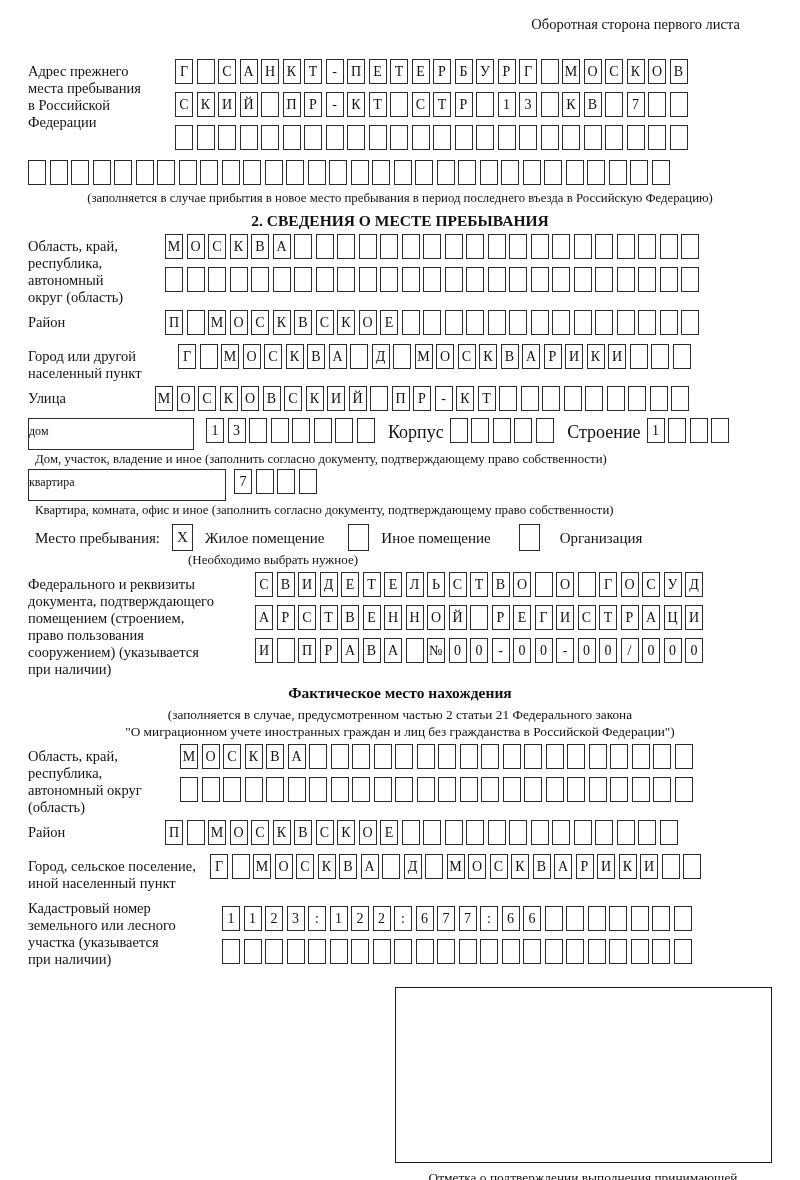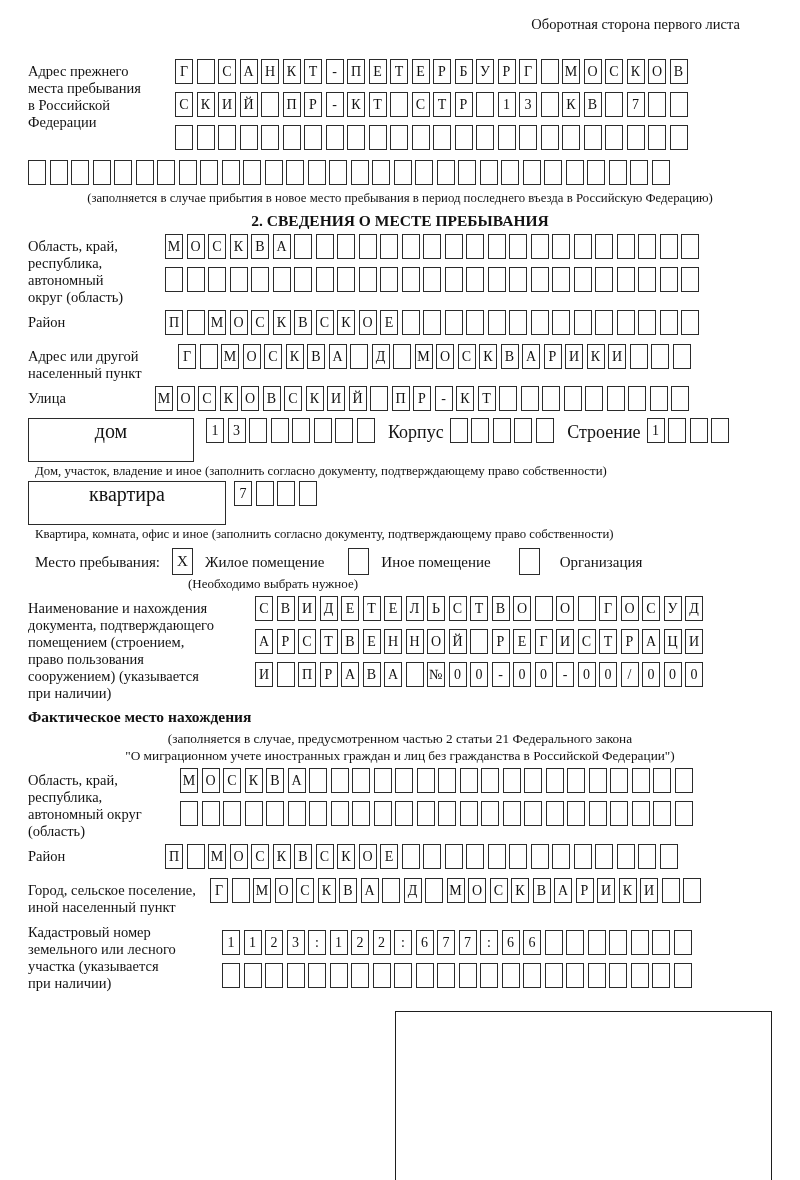--- a/index.html
+++ b/index.html
@@ -36,41 +36,41 @@
 
   .note{font-size:12.8px;line-height:16px}
   .center{text-align:center}
   .sec-header{text-align:center;font-weight:bold;font-size:15.5px;margin:6px 0 4px 0}
 
   .addr-block .cellrow{margin-bottom:5px}
   .two-line-label{min-height:34px}
 
   .dom-row,.kv-row{margin-top:2px;white-space:nowrap}
   .namedbox{
-    display:inline-block;border:1.5px solid #2b2b2b;height:44px;line-height:25px;
-    text-align:center;font-size:20px;vertical-align:top;
+    display:inline-block;border:1.5px solid #2b2b2b;height:32px;line-height:25px;
+    text-align:left;font-size:12px;vertical-align:top;
   }
   .dom-box{width:166px;margin-right:12px}
   .kv-box{width:198px;margin-right:8px}
   .inline-label{display:inline-block;font-size:18px;line-height:28px;margin:0 6px 0 10px;vertical-align:top}
   .small-note{margin-top:1px;padding-left:7px}
 
   .mesto-row{margin-top:6px;white-space:nowrap;padding-left:7px}
   .mesto-label{display:inline-block;font-size:15px;line-height:28px;vertical-align:top}
   .checkbox{
     display:inline-block;width:21px;height:27px;border:1.5px solid #2b2b2b;
     margin:0 12px;text-align:center;font-size:15px;line-height:24px;vertical-align:top;
   }
   .opt-label{display:inline-block;font-size:15px;line-height:28px;vertical-align:top}
   .mesto-note{margin-top:0;margin-left:160px;width:330px;text-align:left;font-size:13px}
 
   .doc-row{margin-top:4px;min-height:104px}
   .doc-row .cellrow{margin-bottom:5px}
 
-  .fact-header{font-weight:bold;font-size:15.5px;margin:6px 0 4px 0}
+  .fact-header{text-align:center;font-weight:bold;font-size:15.5px;margin:6px 0 4px 0}
   .fact-note{text-align:center;font-size:13.3px;line-height:17px;margin-bottom:4px}
 
   .stamp-area{margin-top:18px}
   .stamp-box{margin-left:367px;width:377px;height:176px;border:1.8px solid #1e1e1e}
   .stamp-caption{margin-left:325px;width:460px;text-align:center;font-size:13.4px;line-height:18px;margin-top:6px}
 </style>
 </head>
 <body>
 
 <div class="page">
@@ -108,21 +108,21 @@
     </div>
   </div>
 
   <div class="field-row">
     <div class="flabel w-s2">Район</div>
     <div class="cellrow"><span class="cell">П</span><span class="cell">&nbsp;</span><span class="cell">М</span><span class="cell">О</span><span class="cell">С</span><span class="cell">К</span><span class="cell">В</span><span class="cell">С</span><span class="cell">К</span><span class="cell">О</span><span class="cell">Е</span><span class="cell">&nbsp;</span><span class="cell">&nbsp;</span><span class="cell">&nbsp;</span><span class="cell">&nbsp;</span><span class="cell">&nbsp;</span><span class="cell">&nbsp;</span><span class="cell">&nbsp;</span><span class="cell">&nbsp;</span><span class="cell">&nbsp;</span><span class="cell">&nbsp;</span><span class="cell">&nbsp;</span><span class="cell">&nbsp;</span><span class="cell">&nbsp;</span><span class="cell">&nbsp;</span></div>
   </div>
 
   <div class="field-row two-line-label">
     <div class="flabel w-gorod">
-        <div>Адрес или другой</div>
+        <div>Город или другой</div>
         <div>населенный пункт</div>
       </div>
     <div class="cellrow"><span class="cell">Г</span><span class="cell">&nbsp;</span><span class="cell">М</span><span class="cell">О</span><span class="cell">С</span><span class="cell">К</span><span class="cell">В</span><span class="cell">А</span><span class="cell">&nbsp;</span><span class="cell">Д</span><span class="cell">&nbsp;</span><span class="cell">М</span><span class="cell">О</span><span class="cell">С</span><span class="cell">К</span><span class="cell">В</span><span class="cell">А</span><span class="cell">Р</span><span class="cell">И</span><span class="cell">К</span><span class="cell">И</span><span class="cell">&nbsp;</span><span class="cell">&nbsp;</span><span class="cell">&nbsp;</span></div>
   </div>
 
   <div class="field-row">
     <div class="flabel w-ulitsa">Улица</div>
     <div class="cellrow"><span class="cell">М</span><span class="cell">О</span><span class="cell">С</span><span class="cell">К</span><span class="cell">О</span><span class="cell">В</span><span class="cell">С</span><span class="cell">К</span><span class="cell">И</span><span class="cell">Й</span><span class="cell">&nbsp;</span><span class="cell">П</span><span class="cell">Р</span><span class="cell">-</span><span class="cell">К</span><span class="cell">Т</span><span class="cell">&nbsp;</span><span class="cell">&nbsp;</span><span class="cell">&nbsp;</span><span class="cell">&nbsp;</span><span class="cell">&nbsp;</span><span class="cell">&nbsp;</span><span class="cell">&nbsp;</span><span class="cell">&nbsp;</span><span class="cell">&nbsp;</span></div>
   </div>
 
@@ -136,21 +136,21 @@
   </div>
   <div class="note small-note">Квартира, комната, офис и иное (заполнить согласно документу, подтверждающему право собственности)</div>
 
   <div class="mesto-row">
     <span class="mesto-label">Место пребывания:</span><span class="checkbox">X</span><span class="opt-label">Жилое помещение</span><span class="checkbox" style="margin-left:24px"></span><span class="opt-label">Иное помещение</span><span class="checkbox" style="margin-left:28px;margin-right:20px"></span><span class="opt-label">Организация</span>
   </div>
   <div class="note mesto-note">(Необходимо выбрать нужное)</div>
 
   <div class="field-row doc-row">
     <div class="flabel w-doc">
-        <div>Наименование и нахождения</div>
+        <div>Федерального и реквизиты</div>
         <div>документа, подтверждающего</div>
         <div>помещением (строением,</div>
         <div>право пользования</div>
         <div>сооружением) (указывается</div>
         <div>при наличии)</div>
       </div>
     <div class="grids">
       <div class="cellrow"><span class="cell">С</span><span class="cell">В</span><span class="cell">И</span><span class="cell">Д</span><span class="cell">Е</span><span class="cell">Т</span><span class="cell">Е</span><span class="cell">Л</span><span class="cell">Ь</span><span class="cell">С</span><span class="cell">Т</span><span class="cell">В</span><span class="cell">О</span><span class="cell">&nbsp;</span><span class="cell">О</span><span class="cell">&nbsp;</span><span class="cell">Г</span><span class="cell">О</span><span class="cell">С</span><span class="cell">У</span><span class="cell">Д</span></div>
       <div class="cellrow"><span class="cell">А</span><span class="cell">Р</span><span class="cell">С</span><span class="cell">Т</span><span class="cell">В</span><span class="cell">Е</span><span class="cell">Н</span><span class="cell">Н</span><span class="cell">О</span><span class="cell">Й</span><span class="cell">&nbsp;</span><span class="cell">Р</span><span class="cell">Е</span><span class="cell">Г</span><span class="cell">И</span><span class="cell">С</span><span class="cell">Т</span><span class="cell">Р</span><span class="cell">А</span><span class="cell">Ц</span><span class="cell">И</span></div>
       <div class="cellrow"><span class="cell">И</span><span class="cell">&nbsp;</span><span class="cell">П</span><span class="cell">Р</span><span class="cell">А</span><span class="cell">В</span><span class="cell">А</span><span class="cell">&nbsp;</span><span class="cell">№</span><span class="cell">0</span><span class="cell">0</span><span class="cell">-</span><span class="cell">0</span><span class="cell">0</span><span class="cell">-</span><span class="cell">0</span><span class="cell">0</span><span class="cell">/</span><span class="cell">0</span><span class="cell">0</span><span class="cell">0</span></div>

